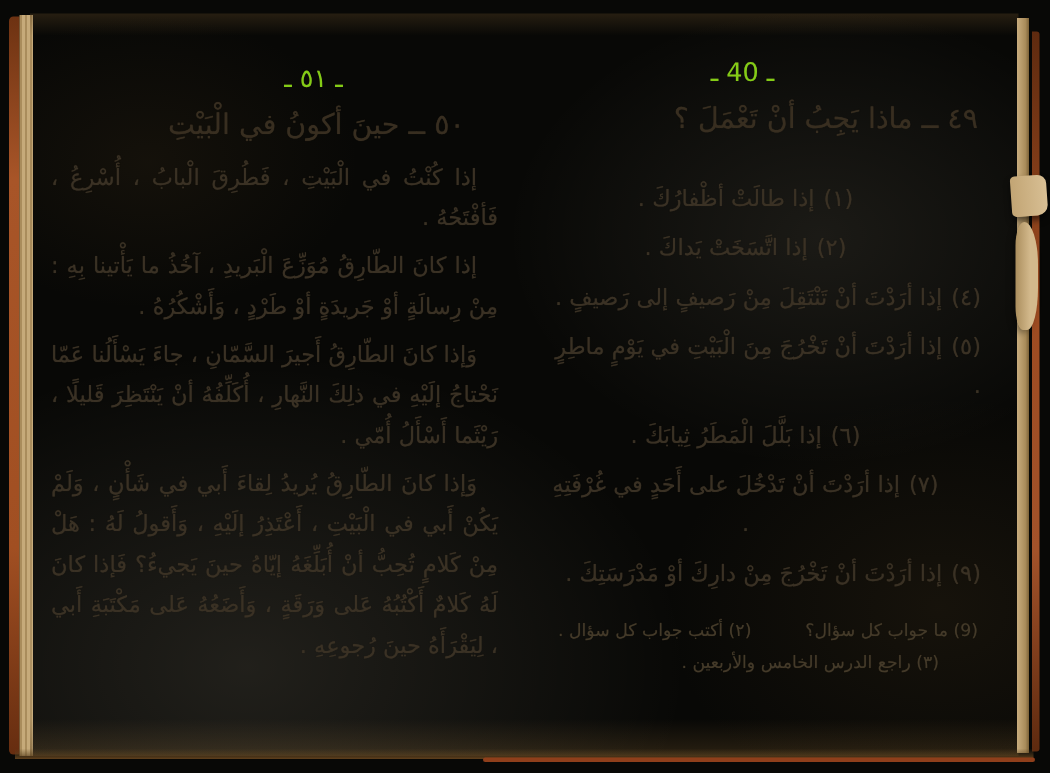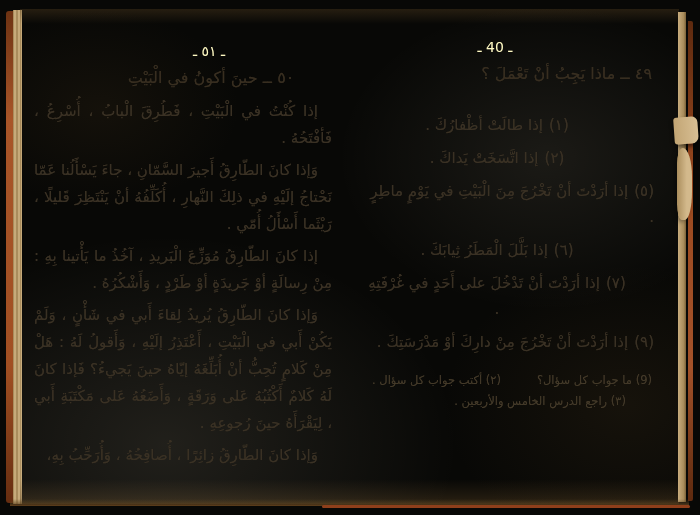--- a/index.html
+++ b/index.html
@@ -51,25 +51,25 @@
     background:linear-gradient(180deg,rgba(90,66,32,0),rgba(90,66,32,.5) 55%,#5f3f1c);}
   .bottom-cover{position:absolute;left:46%;right:3px;bottom:-2px;height:3px;border-radius:2px;
     background:#8f3f1b;}
 
   
   .text-col{position:absolute;direction:rtl;color:#3a3124;
     text-shadow:0 0 .6px rgba(58,49,36,.75);}
   .text-left{left:28px;top:34px;width:298px;}
   .text-right{left:358px;top:30px;width:290px;}
 
-  .page-number{text-align:center;font-size:14px;letter-spacing:1px;color:#fef9c3;margin:0 0 4px;}
+  .page-number{text-align:center;font-size:17px;letter-spacing:1px;color:#84cc16;margin:0 0 4px;}
   .text-left .page-number{transform:translateX(26px);}
   .text-right .page-number{transform:translateX(-14px);}
 
-  .title{font-size:16px;font-weight:normal;margin:9px 0 11px;color:#382e20;}
+  .title{font-size:19px;font-weight:normal;margin:9px 0 11px;color:#382e20;}
   .text-left .title{text-align:center;transform:translateX(28px);}
   .text-right .title{text-align:right;padding-right:2px;margin-bottom:29px;}
 
   .para{font-size:15px;line-height:27px;text-align:justify;margin:0 0 5px;text-indent:14px;}
 
   .item{font-size:15px;line-height:26px;text-align:right;margin:0 0 7px;}
   .item.ind{padding-right:24px;text-align:center;}
   .item .num{margin-left:6px;}
 
   .footnotes{margin-top:15px;font-size:11.5px;line-height:20px;color:#443a29;}
@@ -92,20 +92,21 @@
     <div class="curl"></div>
     <div class="bottom-edge"></div>
     <div class="bottom-cover"></div>
 
     <div class="text-col text-right">
       <div class="page-number">ـ 40 ـ</div>
       <h2 class="title">٤٩ ــ ماذا يَجِبُ أنْ تَعْمَلَ ؟</h2>
 
       <div class="item ind"><span class="num">(١)</span><span>إذا طالَتْ أظْفارُكَ .</span></div>
       <div class="item ind"><span class="num">(٢)</span><span>إذا اتَّسَخَتْ يَداكَ .</span></div>
+      <div class="item"><span class="num">(٤)</span><span>إذا أرَدْتَ أنْ تَنْتَقِلَ مِنْ رَصيفٍ إلى رَصيفٍ .</span></div>
       <div class="item"><span class="num">(٥)</span><span>إذا أرَدْتَ أنْ تَخْرُجَ مِنَ الْبَيْتِ في يَوْمٍ ماطِرٍ .</span></div>
       <div class="item ind"><span class="num">(٦)</span><span>إذا بَلَّلَ الْمَطَرُ ثِيابَكَ .</span></div>
       <div class="item ind"><span class="num">(٧)</span><span>إذا أرَدْتَ أنْ تَدْخُلَ على أَحَدٍ في غُرْفَتِهِ .</span></div>
       <div class="item"><span class="num">(٩)</span><span>إذا أرَدْتَ أنْ تَخْرُجَ مِنْ دارِكَ أوْ مَدْرَسَتِكَ .</span></div>
 
       <div class="footnotes">
         <div class="fn-row">
           <span>(9) ما جواب كل سؤال؟</span>
           <span>(٢) أكتب جواب كل سؤال .</span>
         </div>
@@ -113,19 +114,18 @@
           <span>(٣) راجع الدرس الخامس والأربعين .</span>
         </div>
       </div>
     </div>
 
     <div class="text-col text-left">
       <div class="page-number">ـ ٥١ ـ</div>
       <h2 class="title">٥٠ ــ حينَ أكونُ في الْبَيْتِ</h2>
 
       <p class="para">إذا كُنْتُ في الْبَيْتِ ، فَطُرِقَ الْبابُ ، أُسْرِعُ ، فَأفْتَحُهُ .</p>
+      <p class="para">إذا كانَ الطّارِقُ مُوَزِّعَ الْبَريدِ ، آخُذُ ما يَأْتينا بِهِ : مِنْ رِسالَةٍ أوْ جَريدَةٍ أوْ طَرْدٍ ، وَأَشْكُرُهُ .</p>
       <p class="para">وَإذا كانَ الطّارِقُ أَجيرَ السَّمّانِ ، جاءَ يَسْأَلُنا عَمّا نَحْتاجُ إلَيْهِ في ذلِكَ النَّهارِ ، أُكَلِّفُهُ أنْ يَنْتَظِرَ قَليلًا ، رَيْثَما أَسْأَلُ أُمّي .</p>
-      <p class="para">إذا كانَ الطّارِقُ مُوَزِّعَ الْبَريدِ ، آخُذُ ما يَأْتينا بِهِ : مِنْ رِسالَةٍ أوْ جَريدَةٍ أوْ طَرْدٍ ، وَأَشْكُرُهُ .</p>
       <p class="para">وَإذا كانَ الطّارِقُ يُريدُ لِقاءَ أَبي في شَأْنٍ ، وَلَمْ يَكُنْ أَبي في الْبَيْتِ ، أَعْتَذِرُ إلَيْهِ ، وَأَقولُ لَهُ : هَلْ مِنْ كَلامٍ تُحِبُّ أنْ أُبَلِّغَهُ إيّاهُ حينَ يَجيءُ؟ فَإذا كانَ لَهُ كَلامٌ أَكْتُبُهُ عَلى وَرَقَةٍ ، وَأَضَعُهُ عَلى مَكْتَبَةِ أَبي ، لِيَقْرَأَهُ حينَ رُجوعِهِ .</p>
-      <p class="para">وَإذا كانَ الطّارِقُ زائِرًا ، أُصافِحُهُ ، وَأُرَحِّبُ بِهِ،</p>
     </div>
   </div>
 </div>
 
 </body></html>

